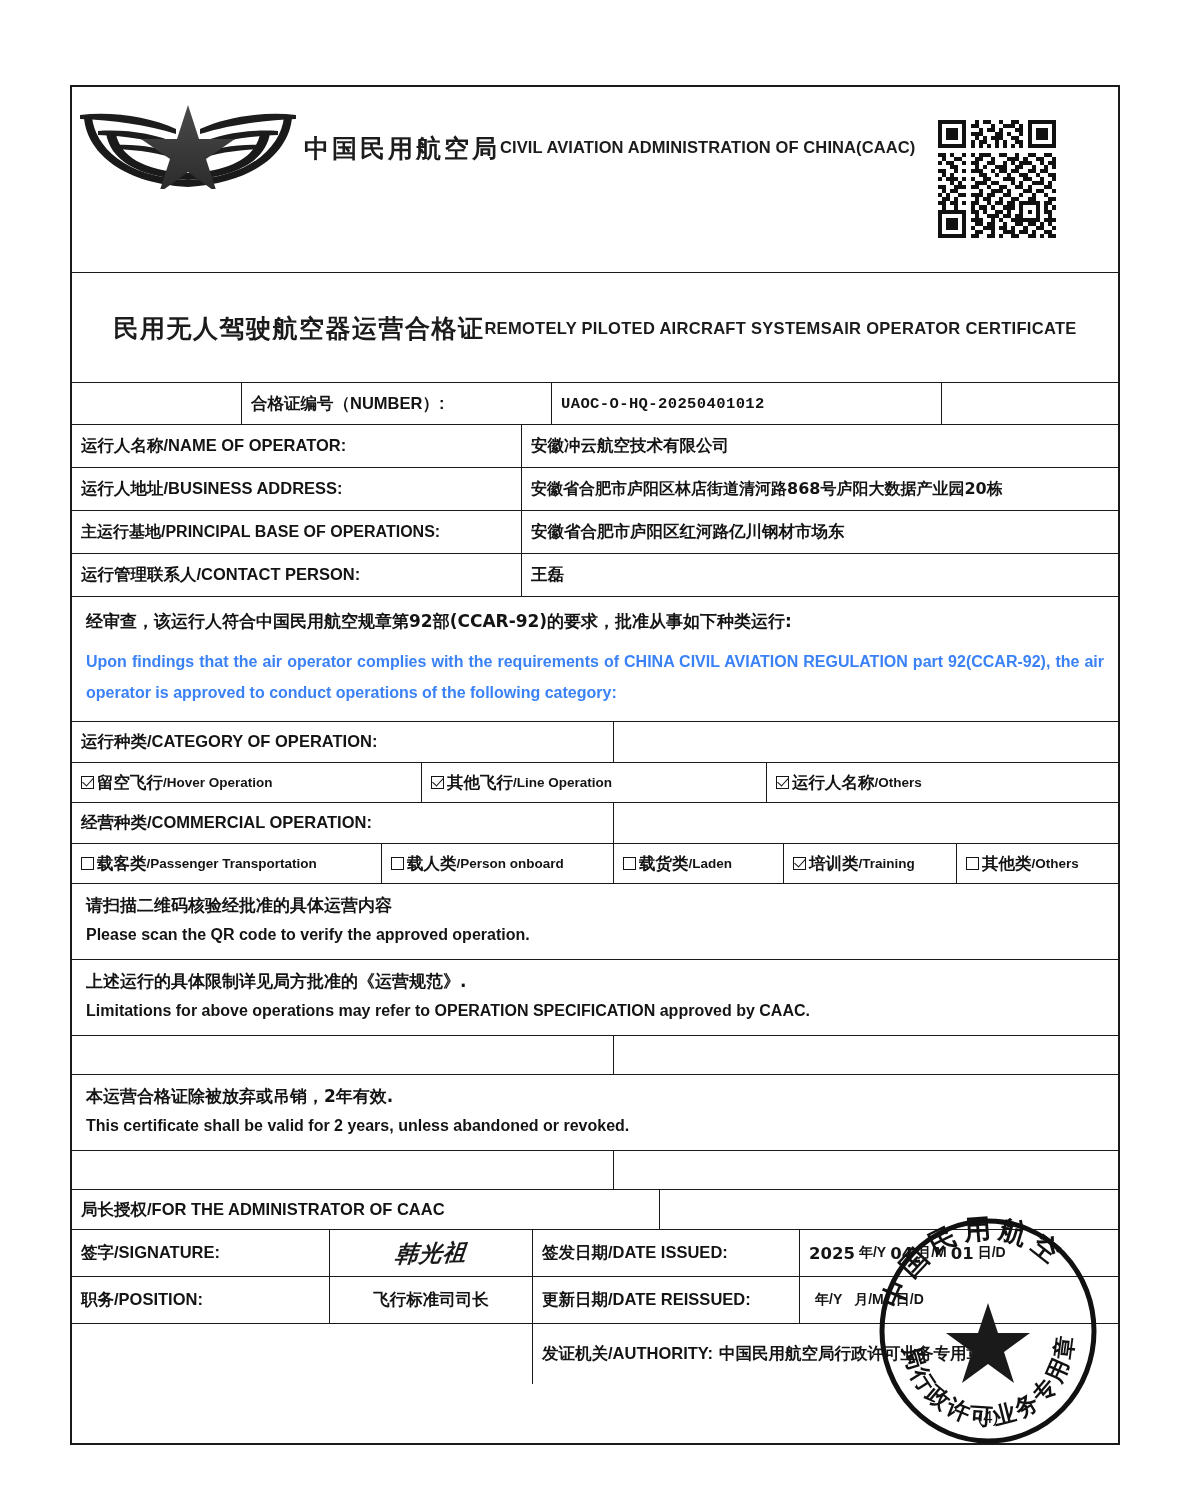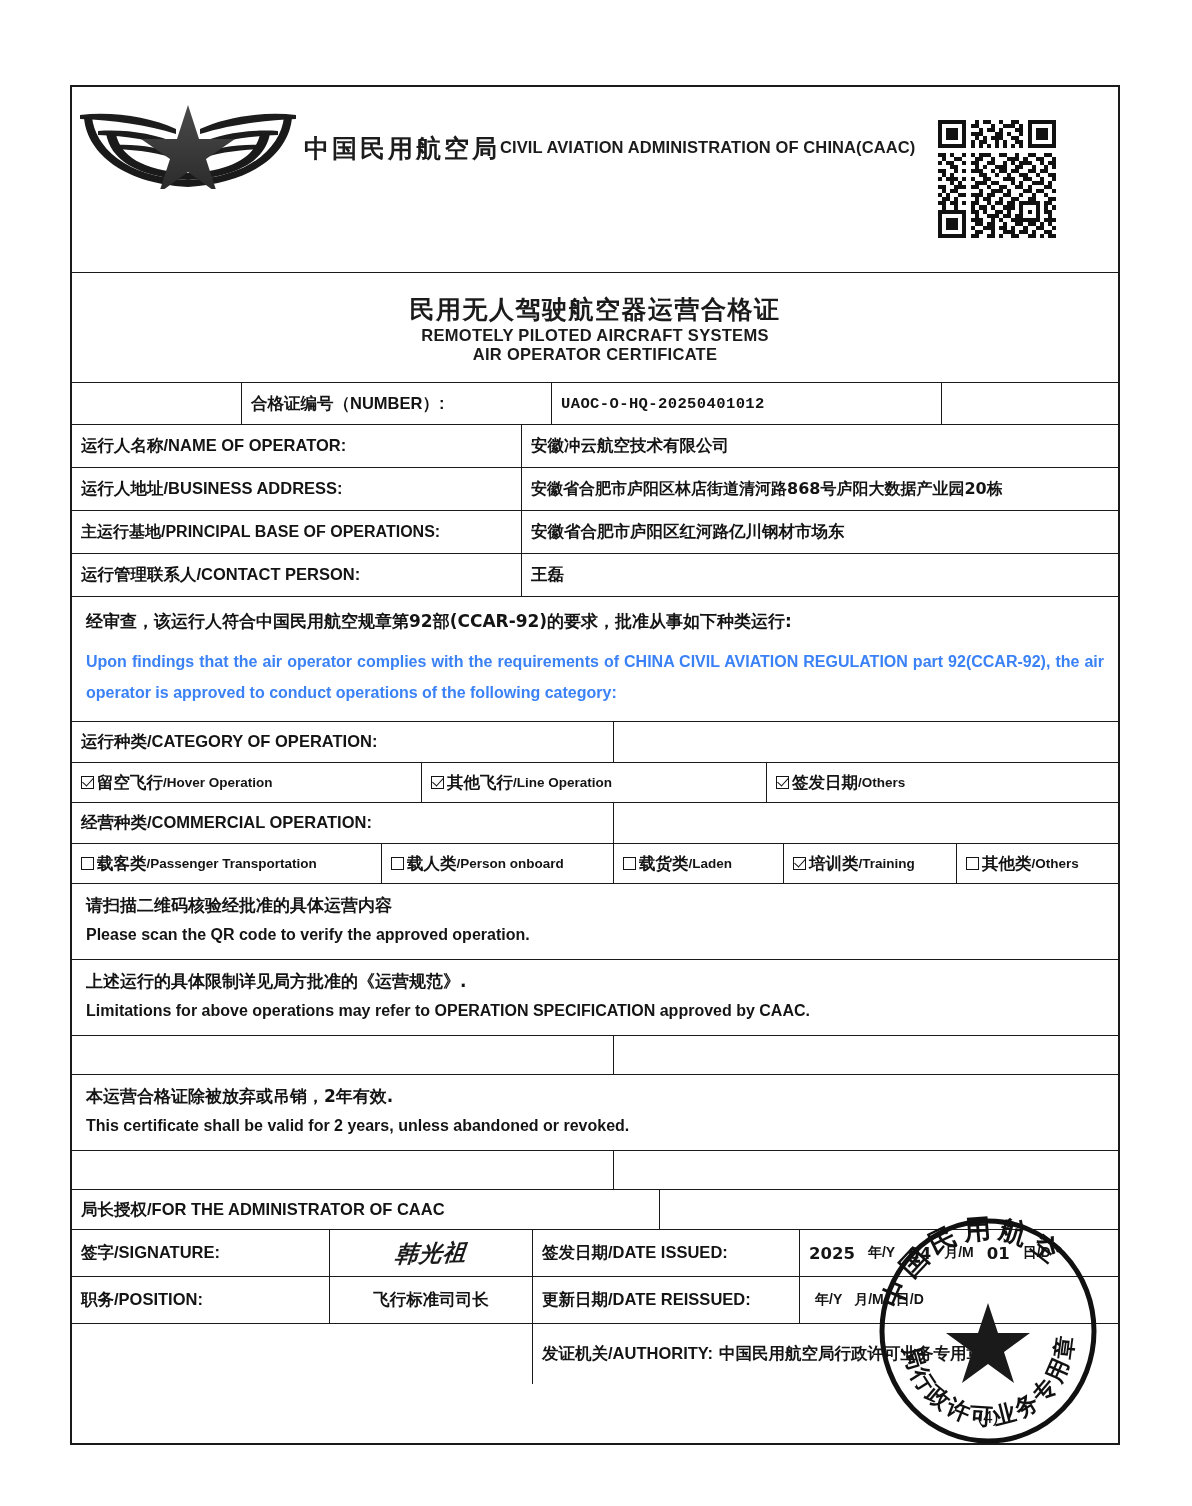--- a/index.html
+++ b/index.html
@@ -84,21 +84,21 @@
     height: 132px;
   }
   #qr-box svg { display:block; width:100%; height:100%; }
 
   
   #title-band {
     height: 110px;
     border-bottom: 1.6px solid #1a1a1a;
     box-sizing: border-box;
     display: flex;
-    flex-direction: column;
+    flex-direction: row;
     align-items: center;
     justify-content: center;
     padding-top: 2px;
   }
   #title-cn {
     font-family: "DejaVu Sans", sans-serif;
     font-size: 25px;
     font-weight: bold;
     letter-spacing: 1.5px;
     color: #1b1b1b;
@@ -570,21 +570,21 @@
       <span class="chk-en">Hover Operation</span>
     </div>
     <div class="cell chk-cell" style="width:345px">
       <span class="box checked"></span>
       <span class="chk-cn">其他飞行</span>
       <span class="chk-en">/</span>
       <span class="chk-en">Line Operation</span>
     </div>
     <div class="cell chk-cell noborder" style="flex:1">
       <span class="box checked"></span>
-      <span class="chk-cn">签发日期</span>
+      <span class="chk-cn">运行人名称</span>
       <span class="chk-en">/</span>
       <span class="chk-en">Others</span>
     </div>
   </div>
 
   <div class="row" style="height:41px">
     <div class="cell" style="width:542px">
       <span class="lbl cn">经营种类/COMMERCIAL OPERATION:</span>
     </div>
     <div class="cell noborder" style="flex:1"></div>
@@ -658,21 +658,21 @@
   <div class="row" style="height:47px">
     <div class="cell" style="width:258px">
       <span class="lbl cn">签字/SIGNATURE:</span>
     </div>
     <div class="cell" style="width:203px; justify-content:center">
       <span class="handwriting">韩光祖</span>
     </div>
     <div class="cell" style="width:267px">
       <span class="lbl cn">签发日期/DATE ISSUED:</span>
     </div>
-    <div class="cell noborder" style="flex:1; gap:13px">
+    <div class="cell noborder" style="flex:1; gap:4px">
       <span class="val">2025</span>
       <span class="lbl cn" style="font-size:14px">年/Y</span>
       <span class="val">04</span>
       <span class="lbl cn" style="font-size:14px">月/M</span>
       <span class="val">01</span>
       <span class="lbl cn" style="font-size:14px">日/D</span>
     </div>
   </div>
 
   <div class="row" style="height:47px">

